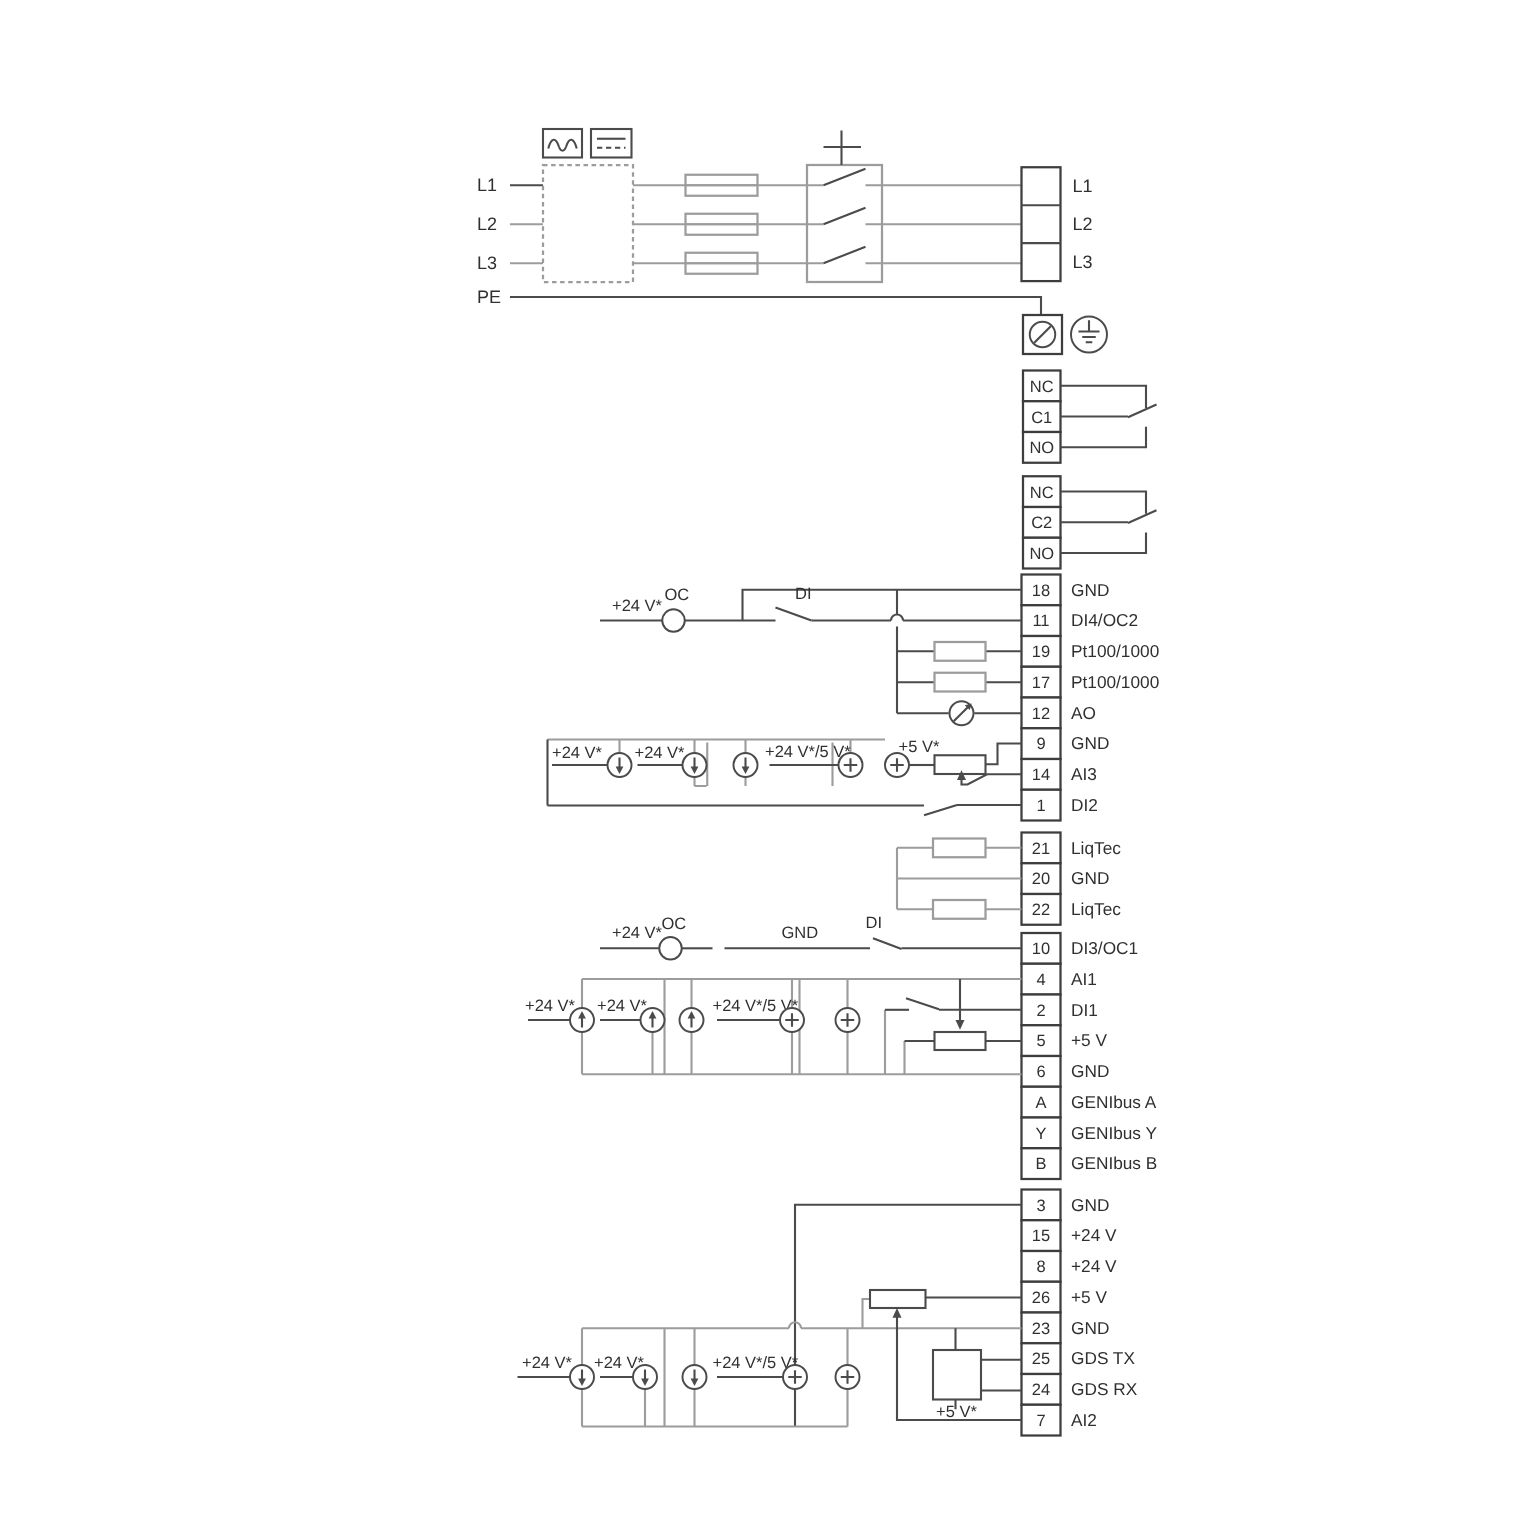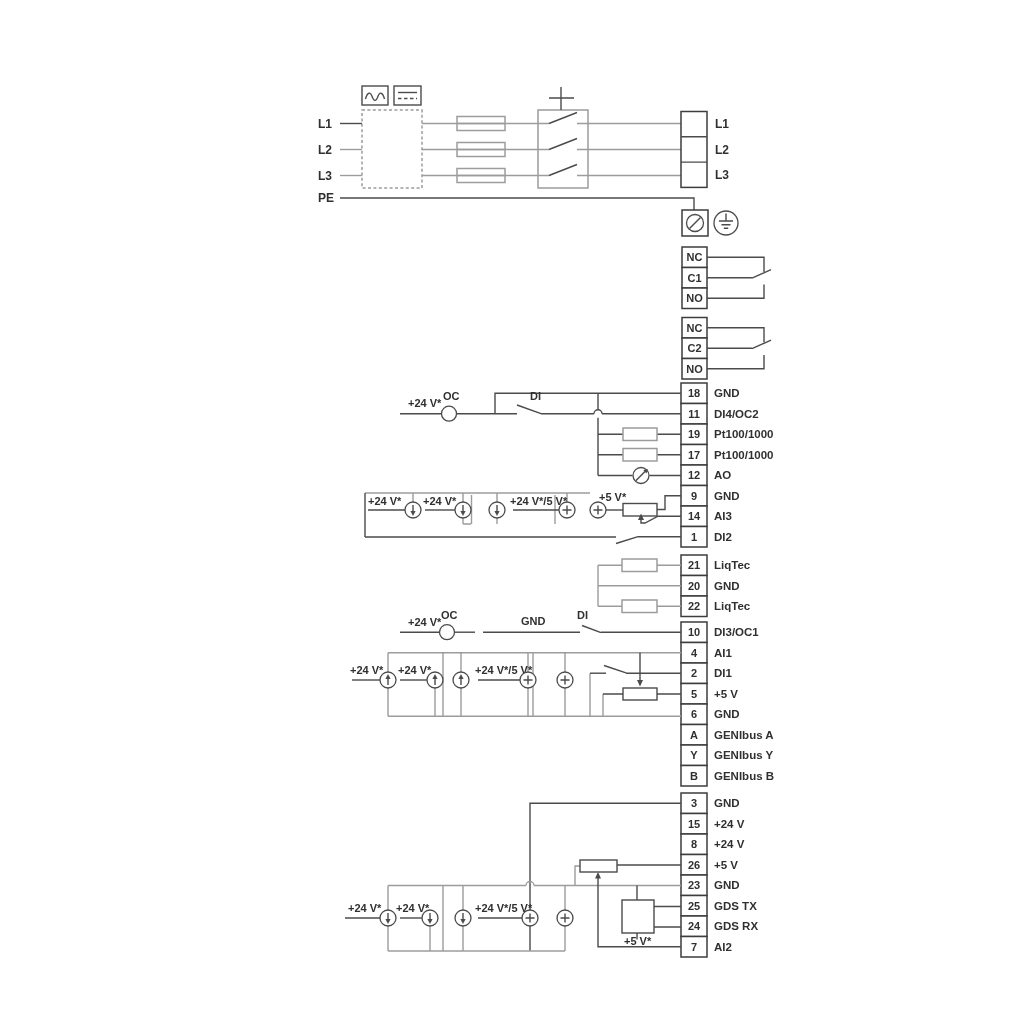--- a/index.html
+++ b/index.html
@@ -1,16 +1,16 @@
 <!DOCTYPE html>
 <html><head>
 <meta charset="utf-8">
 <style>
   html,body{margin:0;padding:0;background:#ffffff;}
-  .stage{width:1024px;height:1024px;position:relative;background:#ffffff;font-family:"Liberation Sans",sans-serif;font-weight:bold;}
+  .stage{width:1024px;height:1024px;position:relative;background:#ffffff;font-family:"Liberation Sans",sans-serif;}
   svg{display:block;}
   .wd{stroke:#4b4b4b;stroke-width:1.4;fill:none;}
   .wg{stroke:#9c9c9c;stroke-width:1.4;fill:none;}
   .cell{fill:#ffffff;stroke:#3d3d3d;stroke-width:1.5;}
   .boxg{fill:none;stroke:#9c9c9c;stroke-width:1.5;}
   .boxd{fill:#ffffff;stroke:#4b4b4b;stroke-width:1.4;}
   .circ{fill:#ffffff;stroke:#4b4b4b;stroke-width:1.3;}
   .num{font-size:11px;fill:#303030;text-anchor:middle;}
   .lbl{font-size:11.5px;fill:#303030;text-anchor:start;}
   .pw{font-size:12px;fill:#303030;text-anchor:start;}

